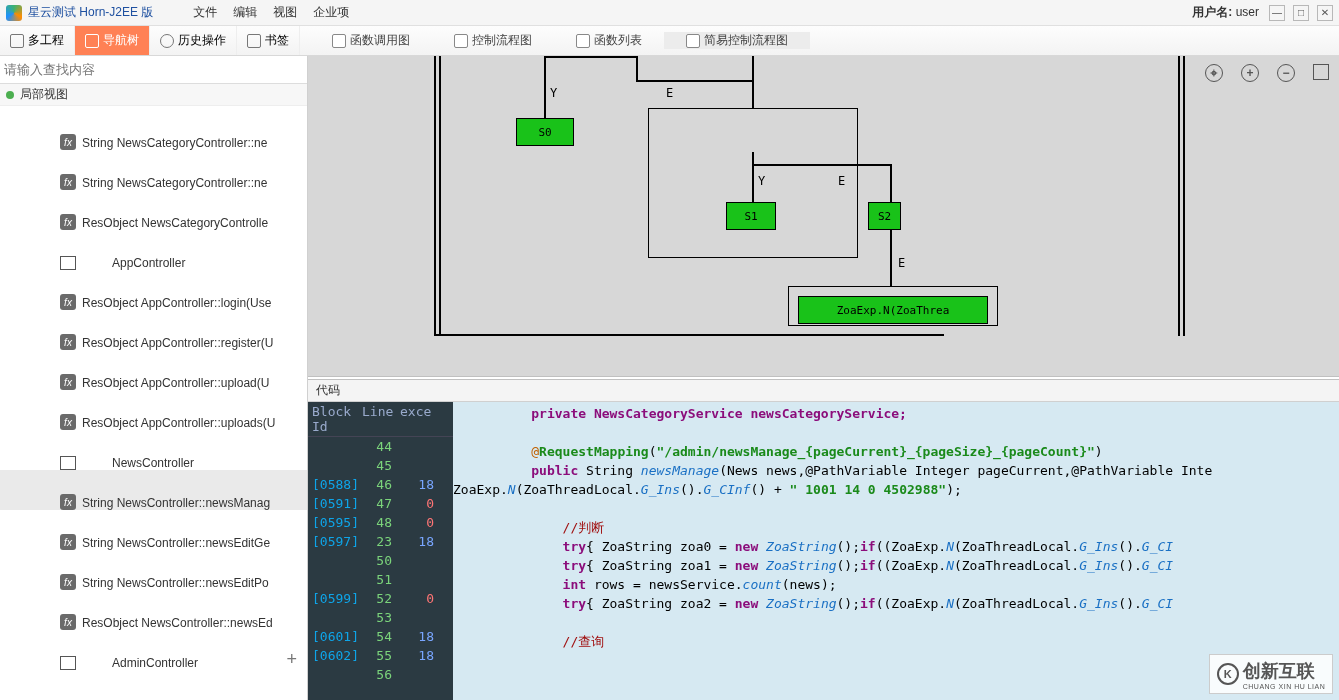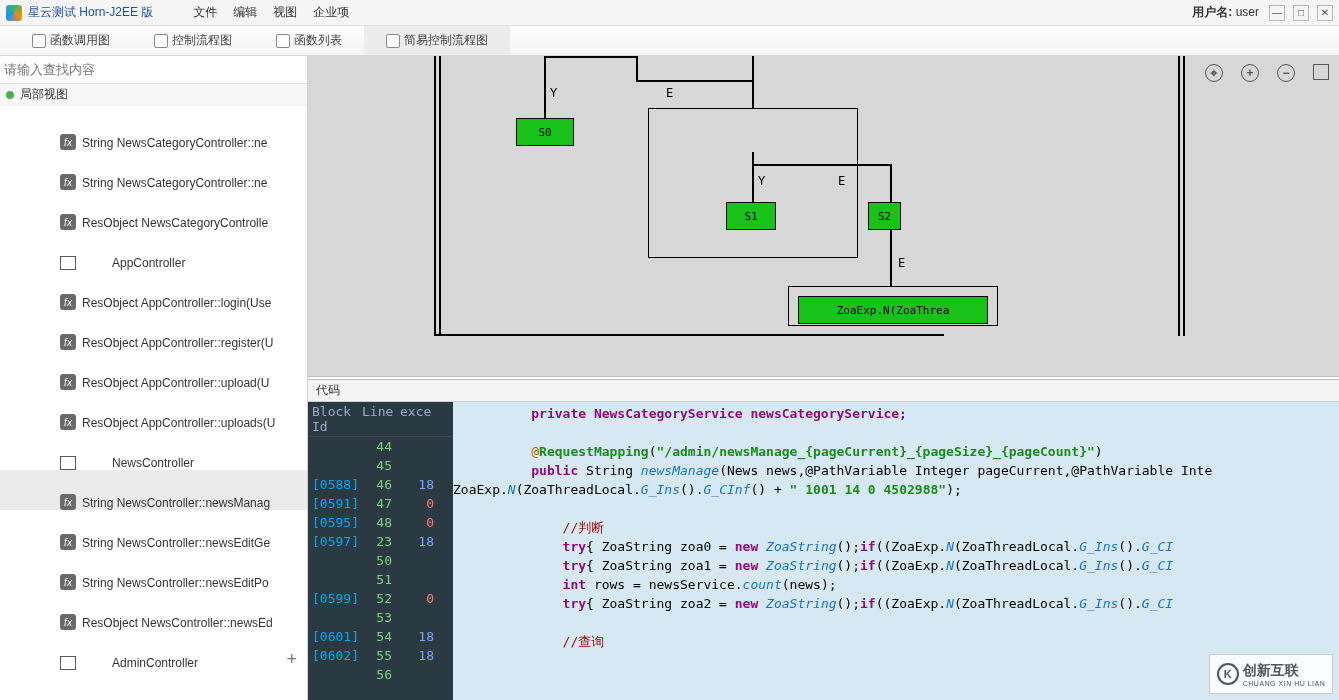--- a/index.html
+++ b/index.html
@@ -17,21 +17,21 @@
   .user-label .lbl { font-weight:bold; }
   .winctl { display:flex; gap:8px; color:#555; }
   .winctl span { width:16px; height:16px; display:inline-flex; align-items:center; justify-content:center; border:1px solid #b8b8b8; cursor:pointer; font-size:10px; line-height:1; }
 
   
   .toptoolbar { height: 30px; background: linear-gradient(#fdfdfd,#f3f3f3); border-bottom:1px solid #d8d8d8; display:flex; }
   .tool-left { display:flex; }
   .tool-left .tbtn { display:flex; align-items:center; padding:0 10px; gap:4px; border-right:1px solid #eee; cursor:pointer; }
   .tool-left .tbtn.active { background:#ff8155; color:#fff; }
   .tool-left .ticon { width:14px; height:14px; display:inline-block; border:1px solid #777; border-radius:2px; }
-  .tab-area { display:flex; margin-left:10px; }
+  .tab-area { display:flex; margin-left:10px;align-items:center; }
   .tab-area .tab { display:flex; align-items:center; gap:4px; padding:0 22px; color:#444; cursor:pointer; }
   .tab-area .tab.active { background:#ececec; }
   .tab-area .ticon-s { width:14px; height:14px; display:inline-block; border:1px solid #888; border-radius:2px; background:#fff; }
 
   
   .main { display:flex; height: calc(700px - 56px); }
   .sidebar { width: 308px; border-right:1px solid #d0d0d0; display:flex; flex-direction:column; background:#fff; }
   .searchbox { height:28px; border-bottom:1px solid #ddd; padding:2px 4px; }
   .searchbox input { width:100%; height:100%; border:none; outline:none; color:#888; font-size:13px; }
   .view-label { height:22px; background:#f7f7f7; border-bottom:1px solid #eee; display:flex; align-items:center; padding:0 6px; color:#333; }
@@ -109,20 +109,38 @@
   <div class="spacer"></div>
   <span class="user-label"><span class="lbl">用户名:</span> <span>user</span></span>
   <div class="winctl">
     <span>—</span>
     <span>□</span>
     <span>✕</span>
   </div>
 </div>
 
 <div class="toptoolbar">
+  <div class="tool-left">
+    <div class="tbtn">
+        <span class="ticon"></span>
+        <span>多工程</span>
+      </div>
+    <div class="tbtn active">
+        <span class="ticon" style="border-color:#fff"></span>
+        <span>导航树</span>
+      </div>
+    <div class="tbtn">
+        <span class="ticon" style="border-radius:50%"></span>
+        <span>历史操作</span>
+      </div>
+    <div class="tbtn">
+        <span class="ticon"></span>
+        <span>书签</span>
+      </div>
+  </div>
   <div class="tab-area">
     <div class="tab">
         <span class="ticon-s"></span>
         <span>函数调用图</span>
       </div>
     <div class="tab">
         <span class="ticon-s"></span>
         <span>控制流程图</span>
       </div>
     <div class="tab">
@@ -349,16 +367,16 @@
 <span></span>
 <span><span class="cm">              //查询</span></span></div>
       </div>
     </div>
   </div>
 </div>
 
 <div class="watermark">
   <span class="wlogo">K</span>
   <div>
-    <div style="font-size:14px; font-weight:bold">创新互联</div>
+    <div style="font-size:18px; font-weight:bold">创新互联</div>
     <div style="font-size:7px; letter-spacing:0.5px">CHUANG XIN HU LIAN</div>
   </div>
 </div>
 
 </body></html>

